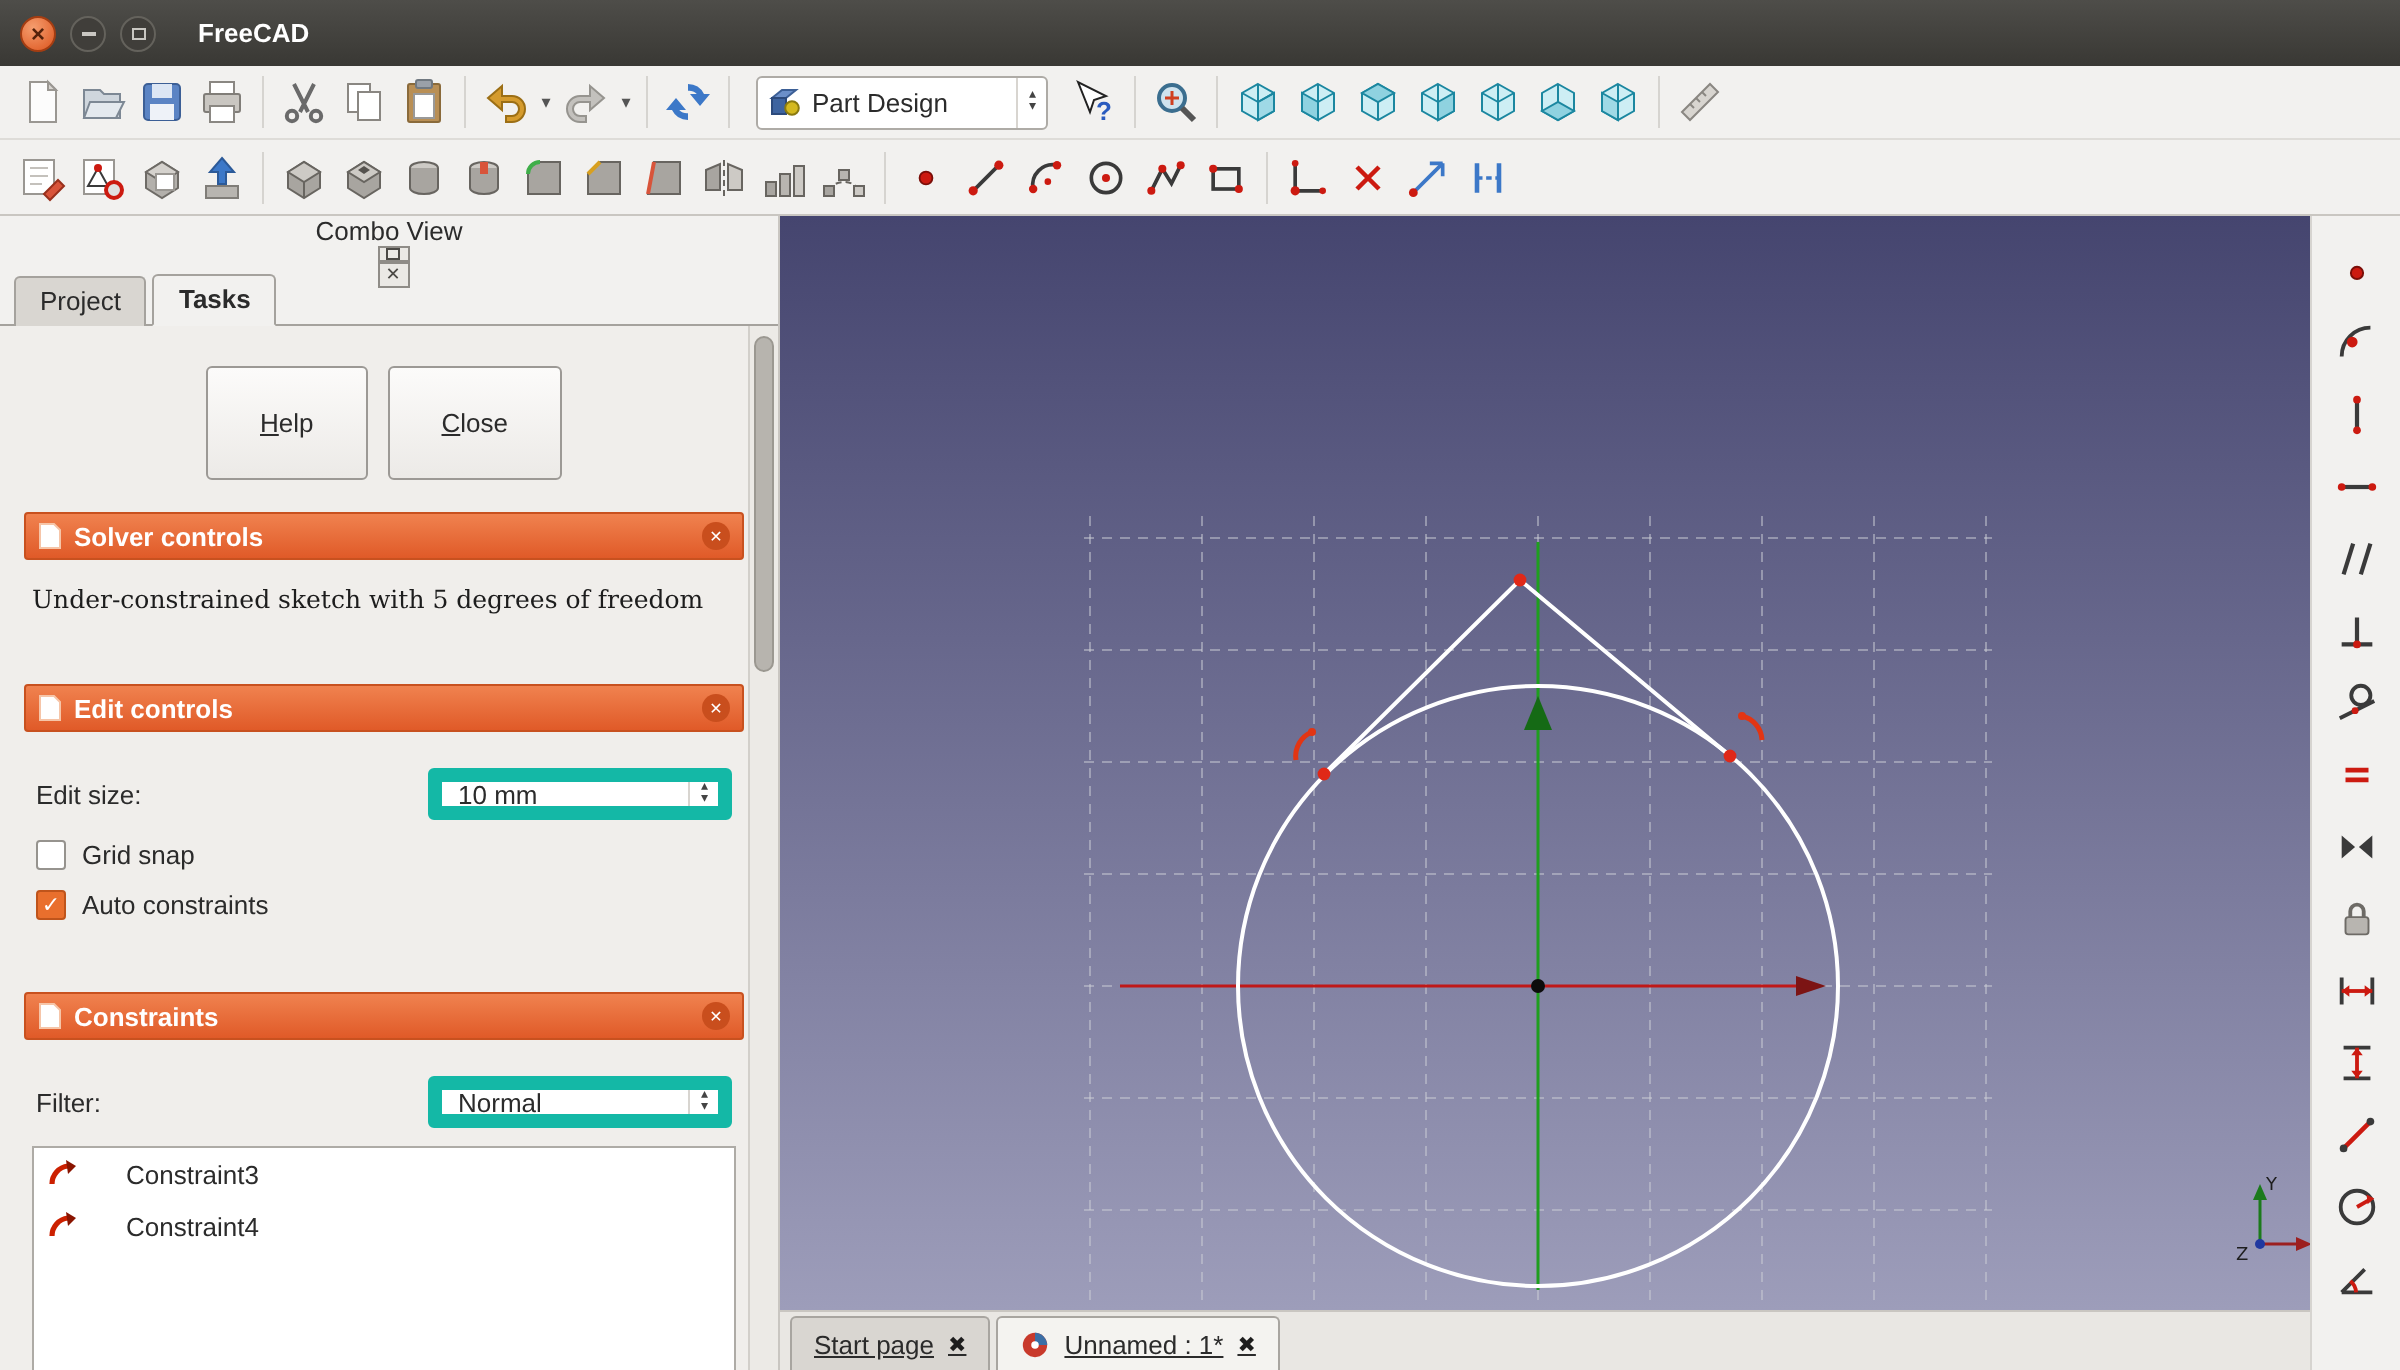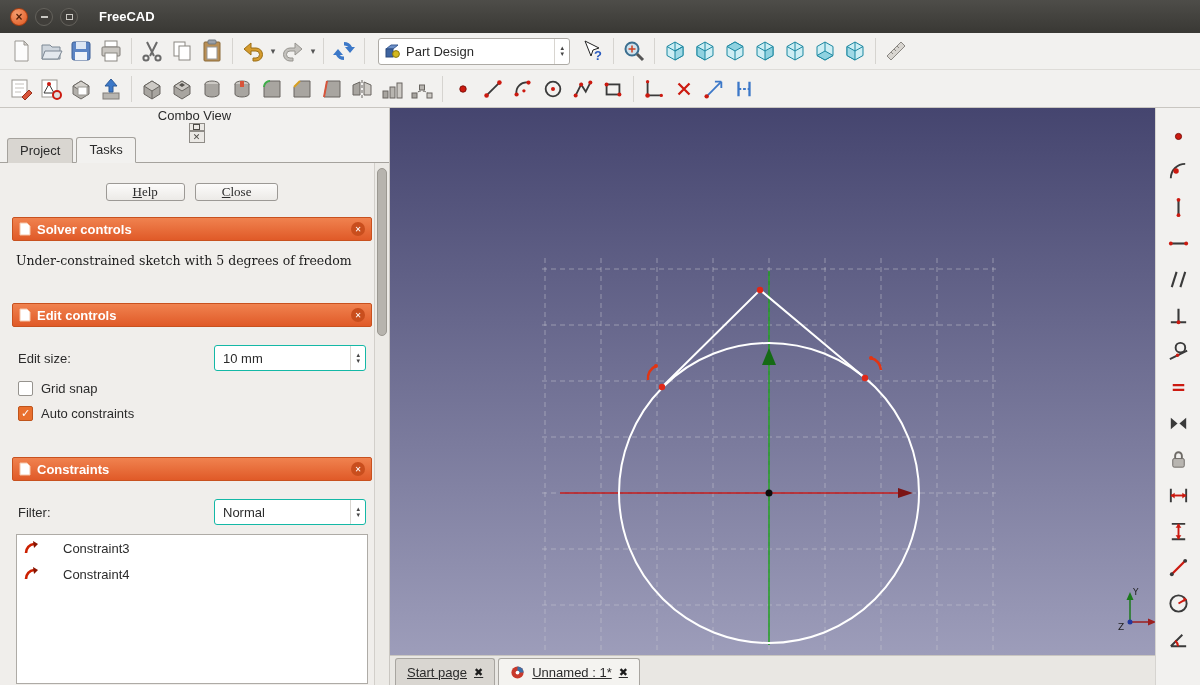--- a/index.html
+++ b/index.html
@@ -17,58 +17,58 @@
   .apptitle { color:#fff; font-weight:bold; margin-left:14px; }
 
   
   .toolbar { height:37px; background:#f2f1ef; border-bottom:1px solid #dedcd8; display:flex; align-items:center; padding:0 6px; }
   .toolbar.second { height:38px; border-bottom:1px solid #c9c6c1; }
   .tbtn { width:30px; height:30px; flex:none; display:flex; align-items:center; justify-content:center; border-radius:3px; }
   .tbtn svg { width:24px; height:24px; }
   .tbtn.small svg { width:22px; height:22px; }
   .sep { width:1px; height:26px; background:#d6d4d0; margin:0 5px; flex:none; }
   .caret { width:10px; text-align:center; font-size:9px; color:#555; flex:none; }
-  .wb-combo { height:27px; width:192px; margin:0 8px; background:#fff; border:1px solid #aeaba6; border-radius:3px; display:flex; align-items:center; padding:0 0 0 5px; flex:none; }
+  .wb-combo { height:27px; width:146px; margin:0 8px; background:#fff; border:1px solid #aeaba6; border-radius:3px; display:flex; align-items:center; padding:0 0 0 5px; flex:none; }
   .wb-combo svg { width:16px; height:16px; margin-right:6px; flex:none; }
   .wb-combo .val { flex:1; }
   .spin { display:flex; flex-direction:column; align-items:center; justify-content:center; border-left:1px solid #d8d5d0; padding:0 5px; height:100%; color:#444; }
   .spin i { display:block; font-size:7px; line-height:6px; }
 
   
   .main { display:flex; height:577px; }
 
   
   .combo-view { width:390px; flex:none; background:#f2f1ef; border-right:1px solid #c9c6c1; display:flex; flex-direction:column; }
   .cv-header { height:28px; display:flex; align-items:center; padding:0 8px;flex-direction:column; }
   .cv-title { flex:1; }
   .cv-winicon { width:16px; height:15px; border:1px solid #8f8c87; background:#ebe9e5; margin-left:4px; display:flex; align-items:center; justify-content:center; font-size:9px; color:#4c4a46; }
   .cv-winicon i { display:block; width:7px; height:6px; border:1px solid #4c4a46; }
   .cv-tabs { height:27px; display:flex; align-items:flex-end; padding-left:7px; border-bottom:1px solid #a5a29d; }
   .cv-tab { padding:4px 12px 5px; border:1px solid #a5a29d; border-bottom:none; border-radius:3px 3px 0 0; background:#d9d6d1; margin-right:3px; position:relative; top:1px; }
-  .cv-tab.active { background:#f2f1ef; font-weight:normal; border-bottom:1px solid #f2f1ef;margin-top:32px; }
+  .cv-tab.active { background:#f2f1ef; font-weight:bold; border-bottom:1px solid #f2f1ef;margin-top:32px; }
   .cv-content { flex:1; position:relative; overflow:hidden; padding:0 17px 0 12px; background:#f0eeeb; }
   .scrollbar { position:absolute; top:0; right:0; bottom:0; width:15px; background:#eceae6; border-left:1px solid #d2cfca; }
   .scroll-thumb { position:absolute; top:5px; left:2px; width:10px; height:168px; background:#b7b4ae; border:1px solid #9b9891; border-radius:6px; }
 
   .btnrow { display:flex; justify-content:center; gap:10px; margin:20px 0 4px; }
-  .pushbtn { padding:0 26px; background:linear-gradient(#fcfbfa,#eceae7); border:1px solid #9c9995; border-radius:3px;font-family:Liberation Serif, serif; }
+  .pushbtn { padding:20px 26px; background:linear-gradient(#fcfbfa,#eceae7); border:1px solid #9c9995; border-radius:3px; }
   .pushbtn span { display:block; }
   .pushbtn span::first-letter { text-decoration:underline; }
 
   .task-section { margin-top:16px; }
   .task-header { height:24px; display:flex; align-items:center; gap:6px; padding:0 6px; color:#fff; font-weight:bold;
     background:linear-gradient(#f0824f,#e05a28); border:1px solid #c8511f; border-radius:2px; }
   .task-header .ttl { flex:1; }
   .collapse { width:14px; height:14px; border-radius:50%; background:#c94e1d; color:#fff; font-size:8px; display:flex; align-items:center; justify-content:center; flex:none; }
   .task-body { padding:9px 4px 10px; }
   .solver-line { font-family:"DejaVu Serif","Liberation Serif",serif; font-size:12.5px; color:#1d1d1d; margin:3px 0 9px; }
 
   .row { display:flex; align-items:center; margin:9px 2px; }
   .row .lbl { flex:1; }
-  .combo { width:152px; height:26px; background:#fff; border:1px solid #14b8a6; border-radius:3px; display:flex; align-items:center; padding-left:8px; flex:none; }
+  .combo { width:152px; height:26px; background:#fff; border:7px solid #14b8a6; border-radius:3px; display:flex; align-items:center; padding-left:8px; flex:none; }
   .combo .val { flex:1; }
   .cbrow { display:flex; align-items:flex-end; margin:10px 2px; gap:8px; }
   .cb { width:15px; height:15px; background:#fff; border:1px solid #96938e; border-radius:2px; flex:none; }
   .cb.checked { background:#e96f2d; border-color:#bf541b; color:#fff; font-size:11px; display:flex; align-items:center; justify-content:center; }
   .clist { margin-top:9px; background:#fff; border:1px solid #aeaba6; height:150px; overflow:hidden; }
   .citem { height:26px; display:flex; align-items:center; gap:24px; padding:0 6px; }
   .citem svg { width:16px; height:16px; flex:none; }
 
   
   .view-col { flex:1; display:flex; flex-direction:column; min-width:0; }

